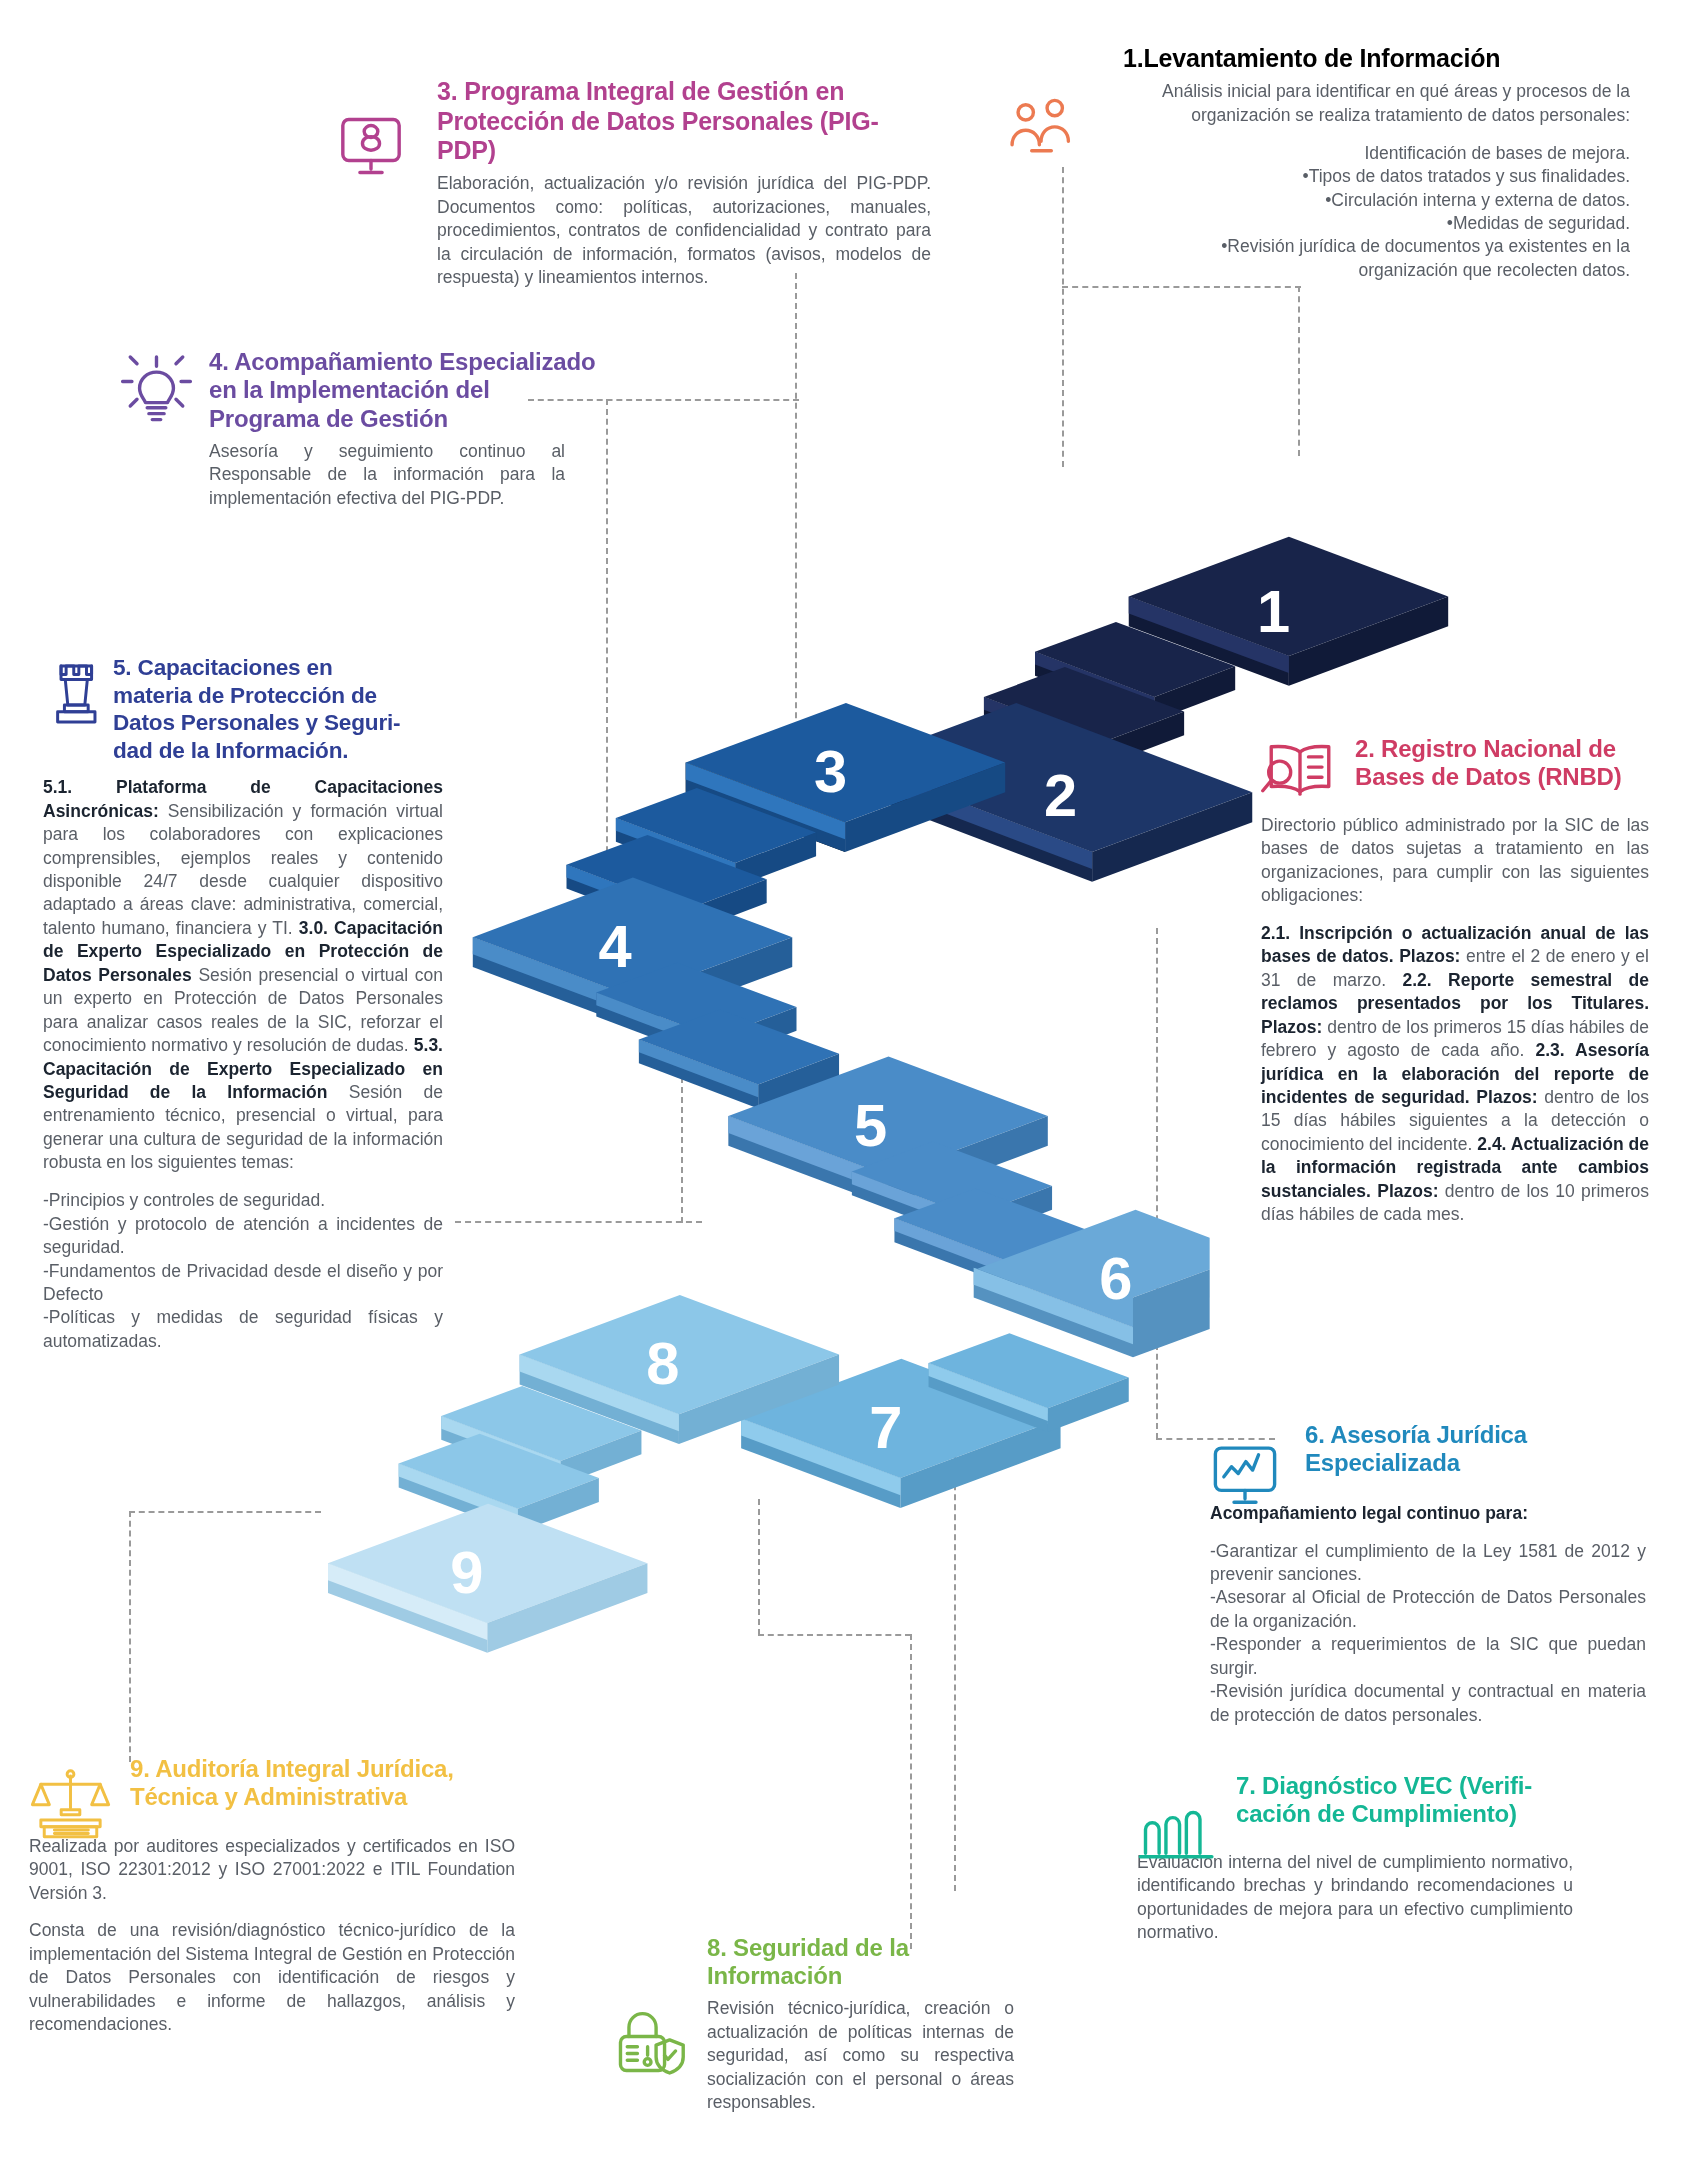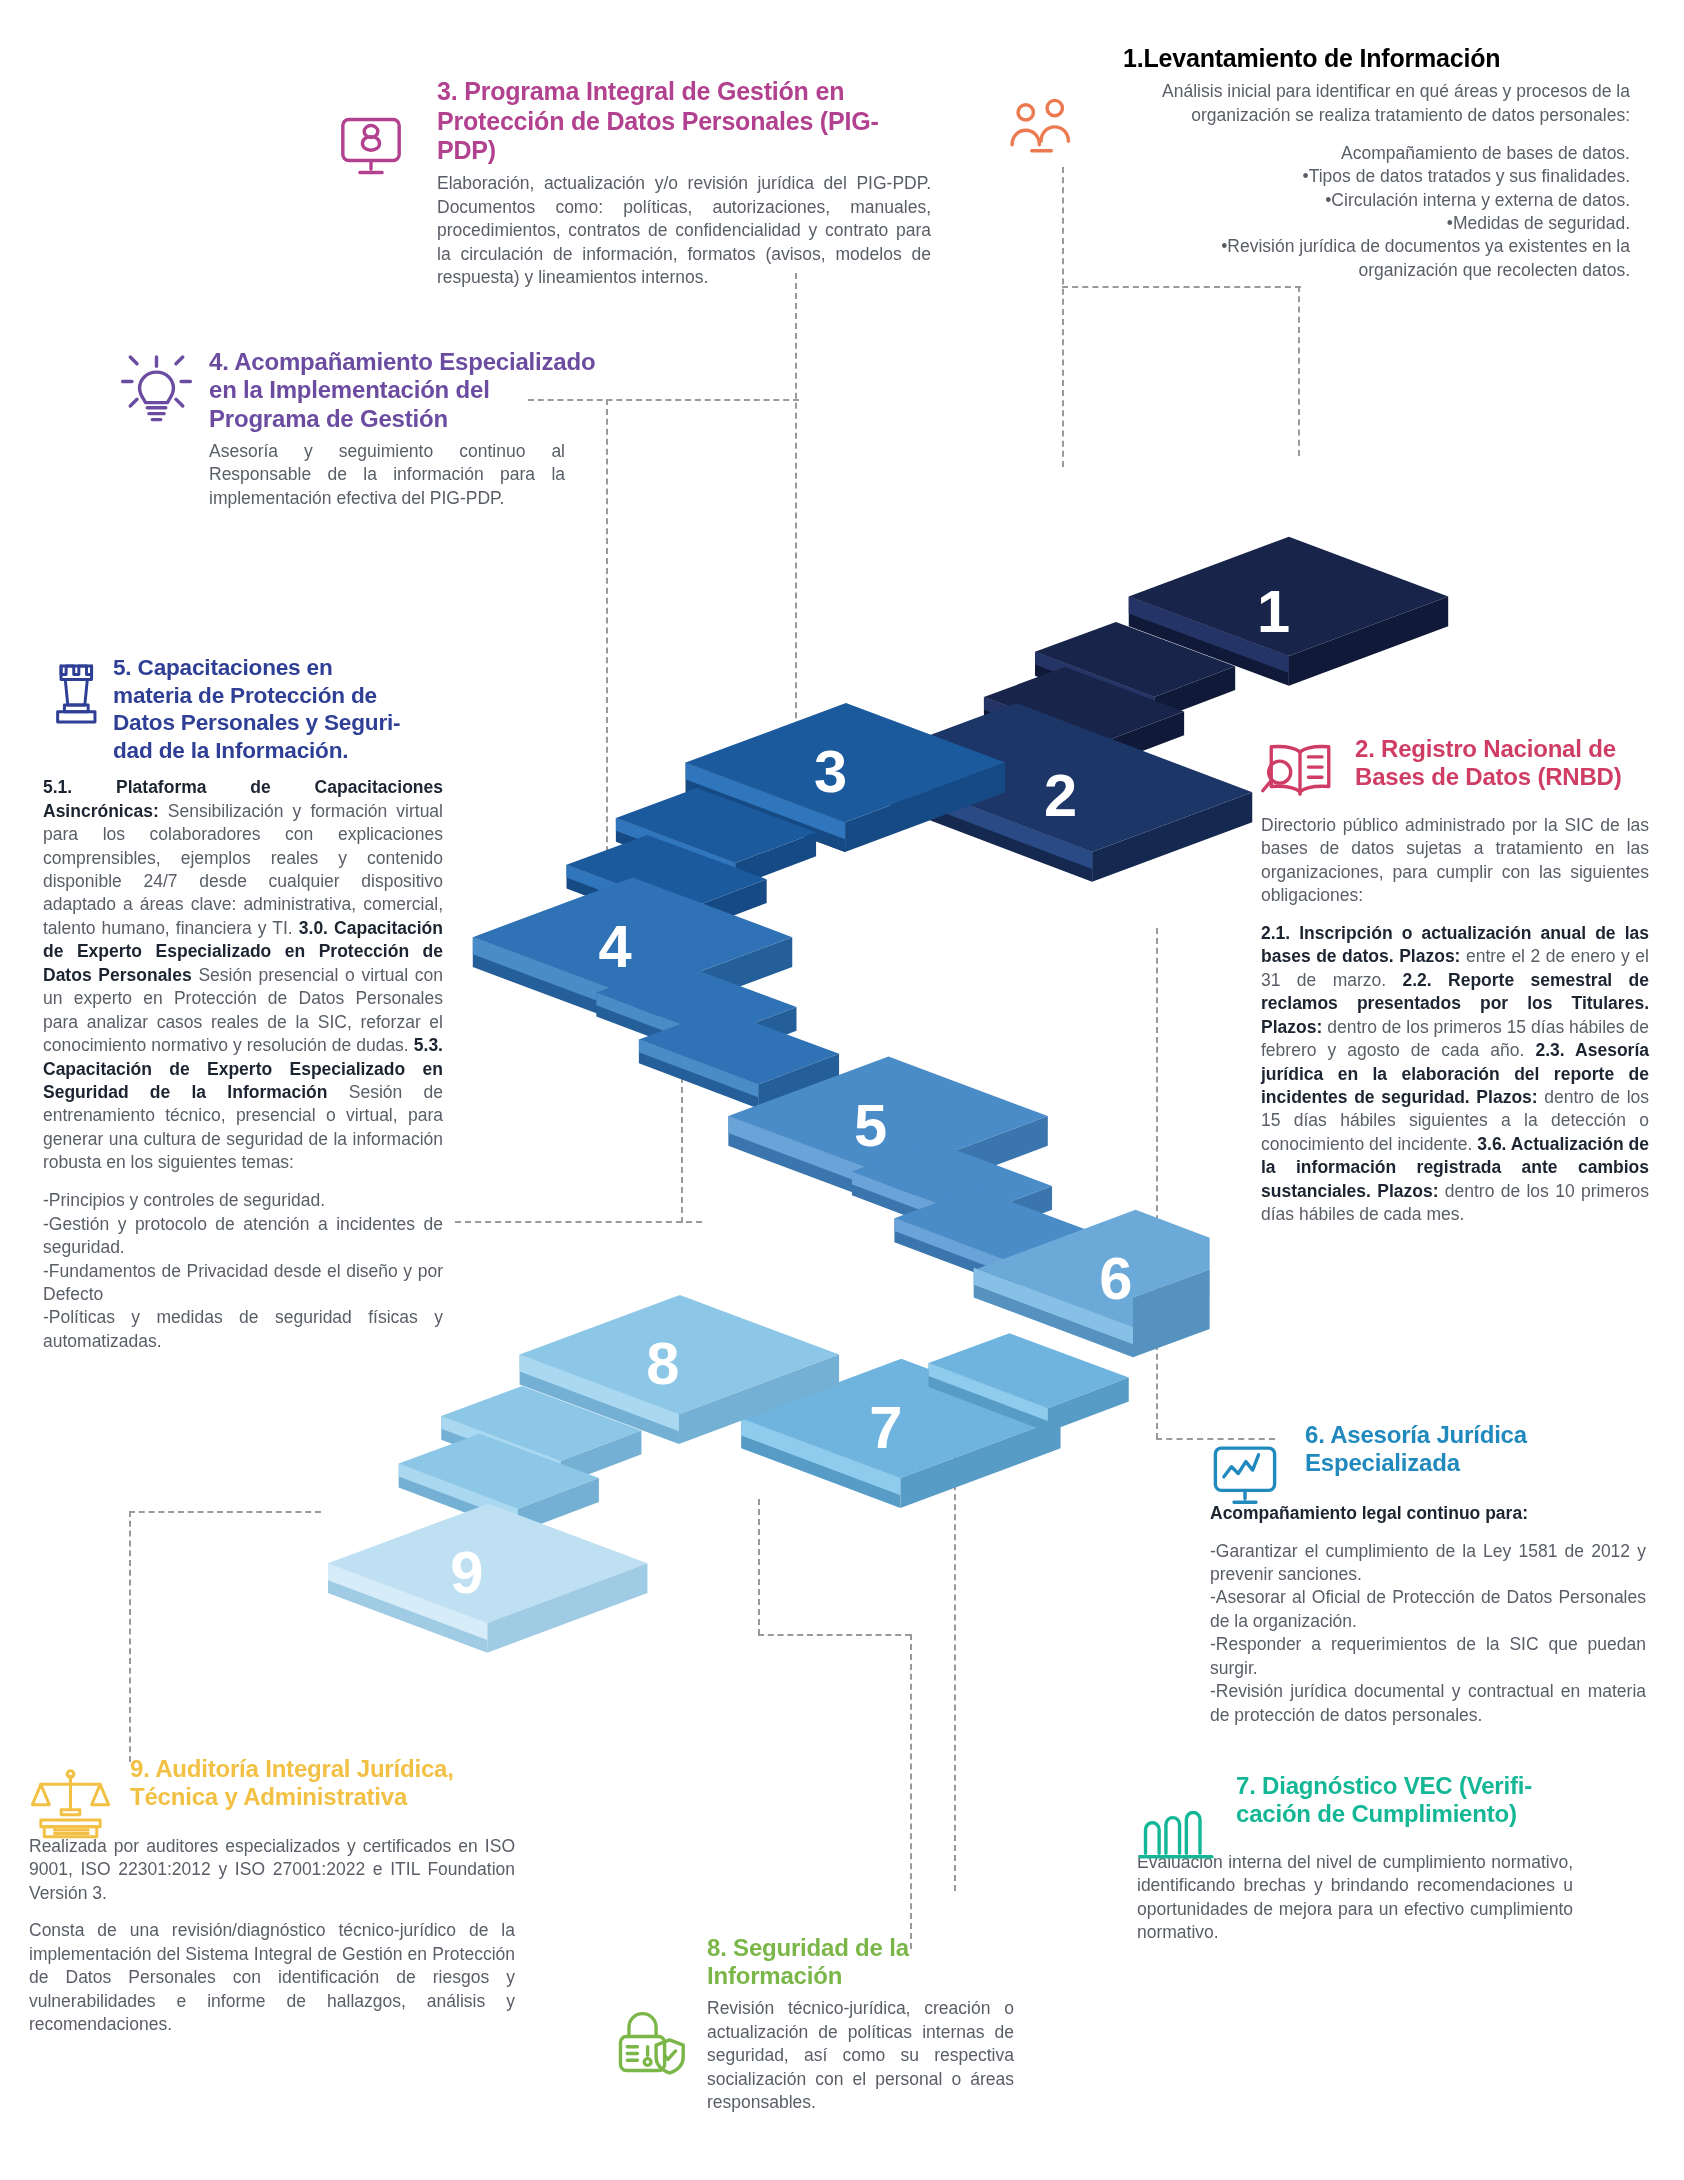--- a/index.html
+++ b/index.html
@@ -216,21 +216,21 @@
         <circle cx="57" cy="13" r="9"></circle>
         <path d="M41 52c0-10 7-17 16-17s16 7 16 17"></path>
         <path d="M30 63h23"></path>
       </g>
     </svg>
   </div>
   <h2 class="ttl" style="color:#000000;font-size:25px;margin-left:109px;">1.Levantamiento de Información</h2>
   <div class="body" style="margin-left:109px;width:507px;text-align:right;">
     <span class="lead">Análisis inicial para identificar en qué áreas y procesos de la organización se realiza tratamiento de datos personales:</span>
     <span class="gap"></span>
-    <span class="lead">Acompañamiento de bases de datos.</span>
+    <span class="lead">Identificación de bases de mejora.</span>
     <span class="ind">•<span>Tipos de datos tratados y sus finalidades.</span></span>
     <span class="ind">•<span>Circulación interna y externa de datos.</span></span>
     <span class="ind">•<span>Medidas de seguridad.</span></span>
     <span class="ind">•<span>Revisión jurídica de documentos ya existentes en la organización que recolecten datos.</span></span>
   </div>
 </div>
 
 <div class="blk" style="left:336px;top:77px;width:596px;">
   <div class="icon" style="left:0px;top:34px;">
     <svg width="70" height="70" viewBox="0 0 82 82">
@@ -320,21 +320,21 @@
   <h2 class="ttl" style="color:#cf3c64;font-size:24px;margin-left:94px;">
     <span>2. Registro Nacional de</span><br>
     <span>Bases de Datos (RNBD)</span>
   </h2>
   <div class="body" style="margin-left:0px;width:388px;margin-top:22px;">
     <span class="lead">Directorio público administrado por la SIC de las bases de datos sujetas a tratamiento en las organizaciones, para cumplir con las siguientes obligaciones:</span>
     <span class="gap"></span>
     <span><b>2.1. Inscripción o actualización anual de las bases de datos. Plazos:</b><span> entre el 2 de enero y el 31 de marzo.</span> </span>
     <span><b>2.2. Reporte semestral de reclamos presentados por los Titulares. Plazos:</b><span> dentro de los primeros 15 días hábiles de febrero y agosto de cada año.</span> </span>
     <span><b>2.3. Asesoría jurídica en la elaboración del reporte de incidentes de seguridad. Plazos:</b><span> dentro de los 15 días hábiles siguientes a la detección o conocimiento del incidente.</span> </span>
-    <span><b>3.6. Actualización de la información registrada ante cambios sustanciales. Plazos:</b><span> dentro de los 10 primeros días hábiles de cada mes.</span></span>
+    <span><b>2.4. Actualización de la información registrada ante cambios sustanciales. Plazos:</b><span> dentro de los 10 primeros días hábiles de cada mes.</span></span>
   </div>
 </div>
 
 <div class="blk" style="left:1210px;top:1421px;width:451px;">
   <div class="icon" style="left:0px;top:22px;">
     <svg width="70" height="66" viewBox="0 0 82 78">
       <g fill="none" stroke="#2089bd" stroke-width="4" stroke-linejoin="round" stroke-linecap="round">
         <rect x="6" y="6" width="70" height="50" rx="7"></rect>
         <path d="M41 56v10M28 70h26"></path>
         <path d="M16 40l9-12 8 8 9-14 8 10 7-18"></path>

